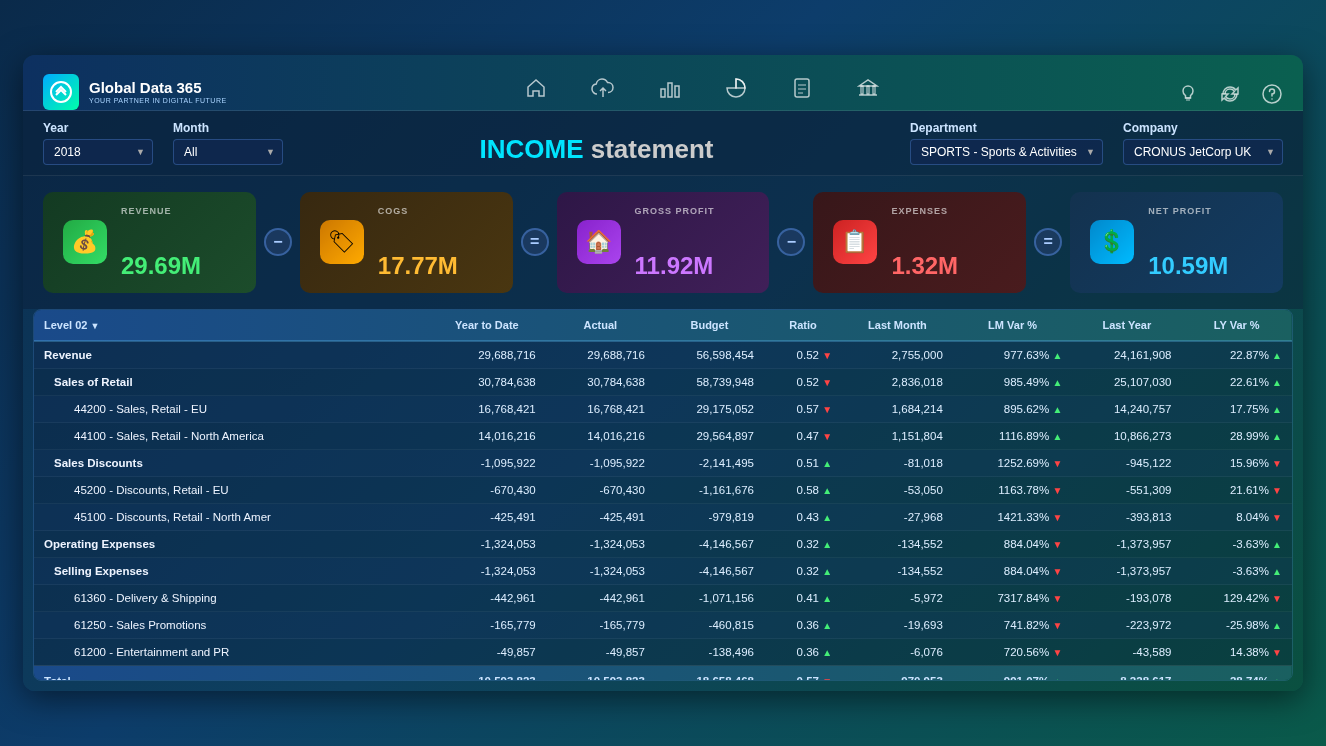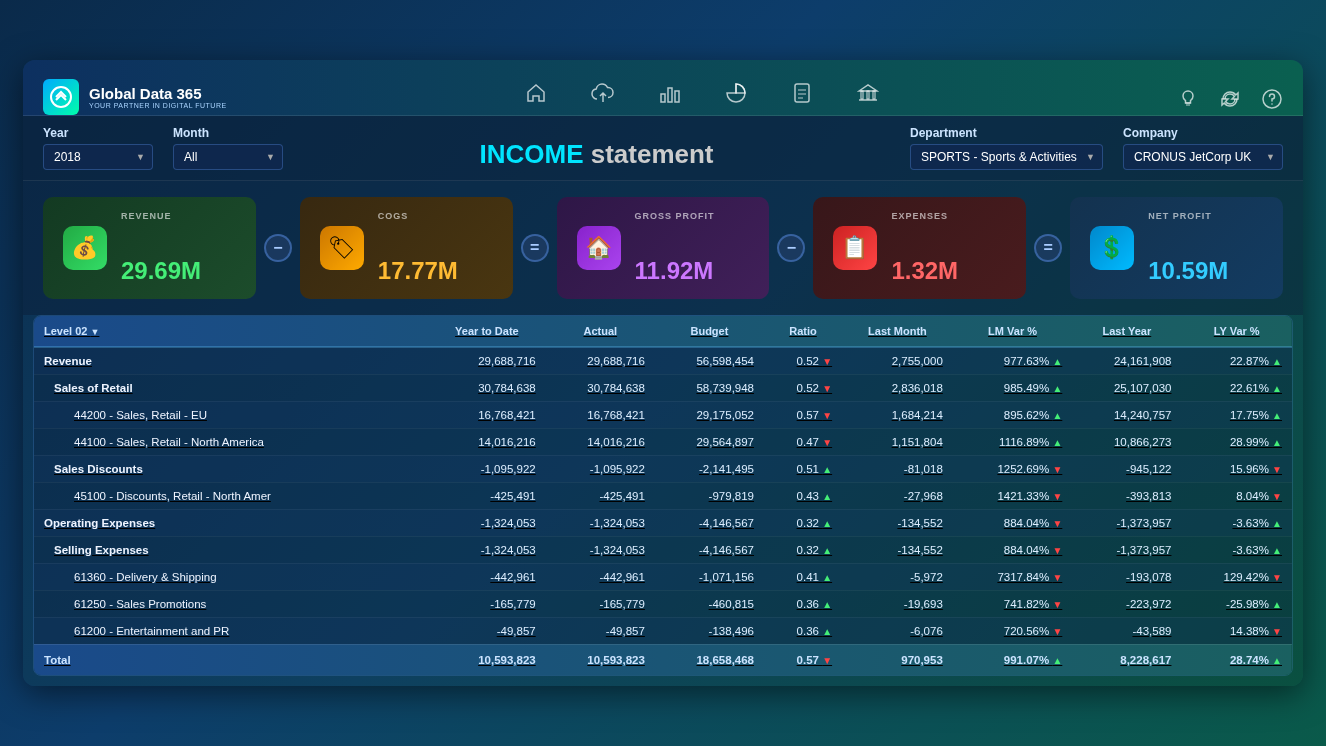--- a/index.html
+++ b/index.html
@@ -226,21 +226,20 @@
     .table-container {
       margin: 0 10px 10px;
       border-radius: 8px;
       overflow: hidden;
       border: 1px solid rgba(100,160,255,0.2);
     }
     .data-table {
       width: 100%;
       border-collapse: collapse;
       font-size: 12px;
-      text-decoration: underline;
     }
     .data-table thead tr {
       background: linear-gradient(90deg, #1a4a8a, #1a6060);
     }
     .data-table thead th {
       color: #cce4ff;
       font-weight: 700;
       padding: 9px 10px;
       text-align: center;
       font-size: 11px;
@@ -548,20 +547,31 @@
     <td>-1,095,922</td>
     <td>-1,095,922</td>
     <td>-2,141,495</td>
     <td>0.51 <span class="arrow-up">▲</span></td>
     <td>-81,018</td>
     <td>1252.69% <span class="arrow-down">▼</span></td>
     <td>-945,122</td>
     <td>15.96% <span class="arrow-down">▼</span></td>
   </tr>
             <tr class="row-level2">
+    <td>45200 - Discounts, Retail - EU</td>
+    <td>-670,430</td>
+    <td>-670,430</td>
+    <td>-1,161,676</td>
+    <td>0.58 <span class="arrow-up">▲</span></td>
+    <td>-53,050</td>
+    <td>1163.78% <span class="arrow-down">▼</span></td>
+    <td>-551,309</td>
+    <td>21.61% <span class="arrow-down">▼</span></td>
+  </tr>
+            <tr class="row-level2">
     <td>45100 - Discounts, Retail - North Amer</td>
     <td>-425,491</td>
     <td>-425,491</td>
     <td>-979,819</td>
     <td>0.43 <span class="arrow-up">▲</span></td>
     <td>-27,968</td>
     <td>1421.33% <span class="arrow-down">▼</span></td>
     <td>-393,813</td>
     <td>8.04% <span class="arrow-down">▼</span></td>
   </tr>

